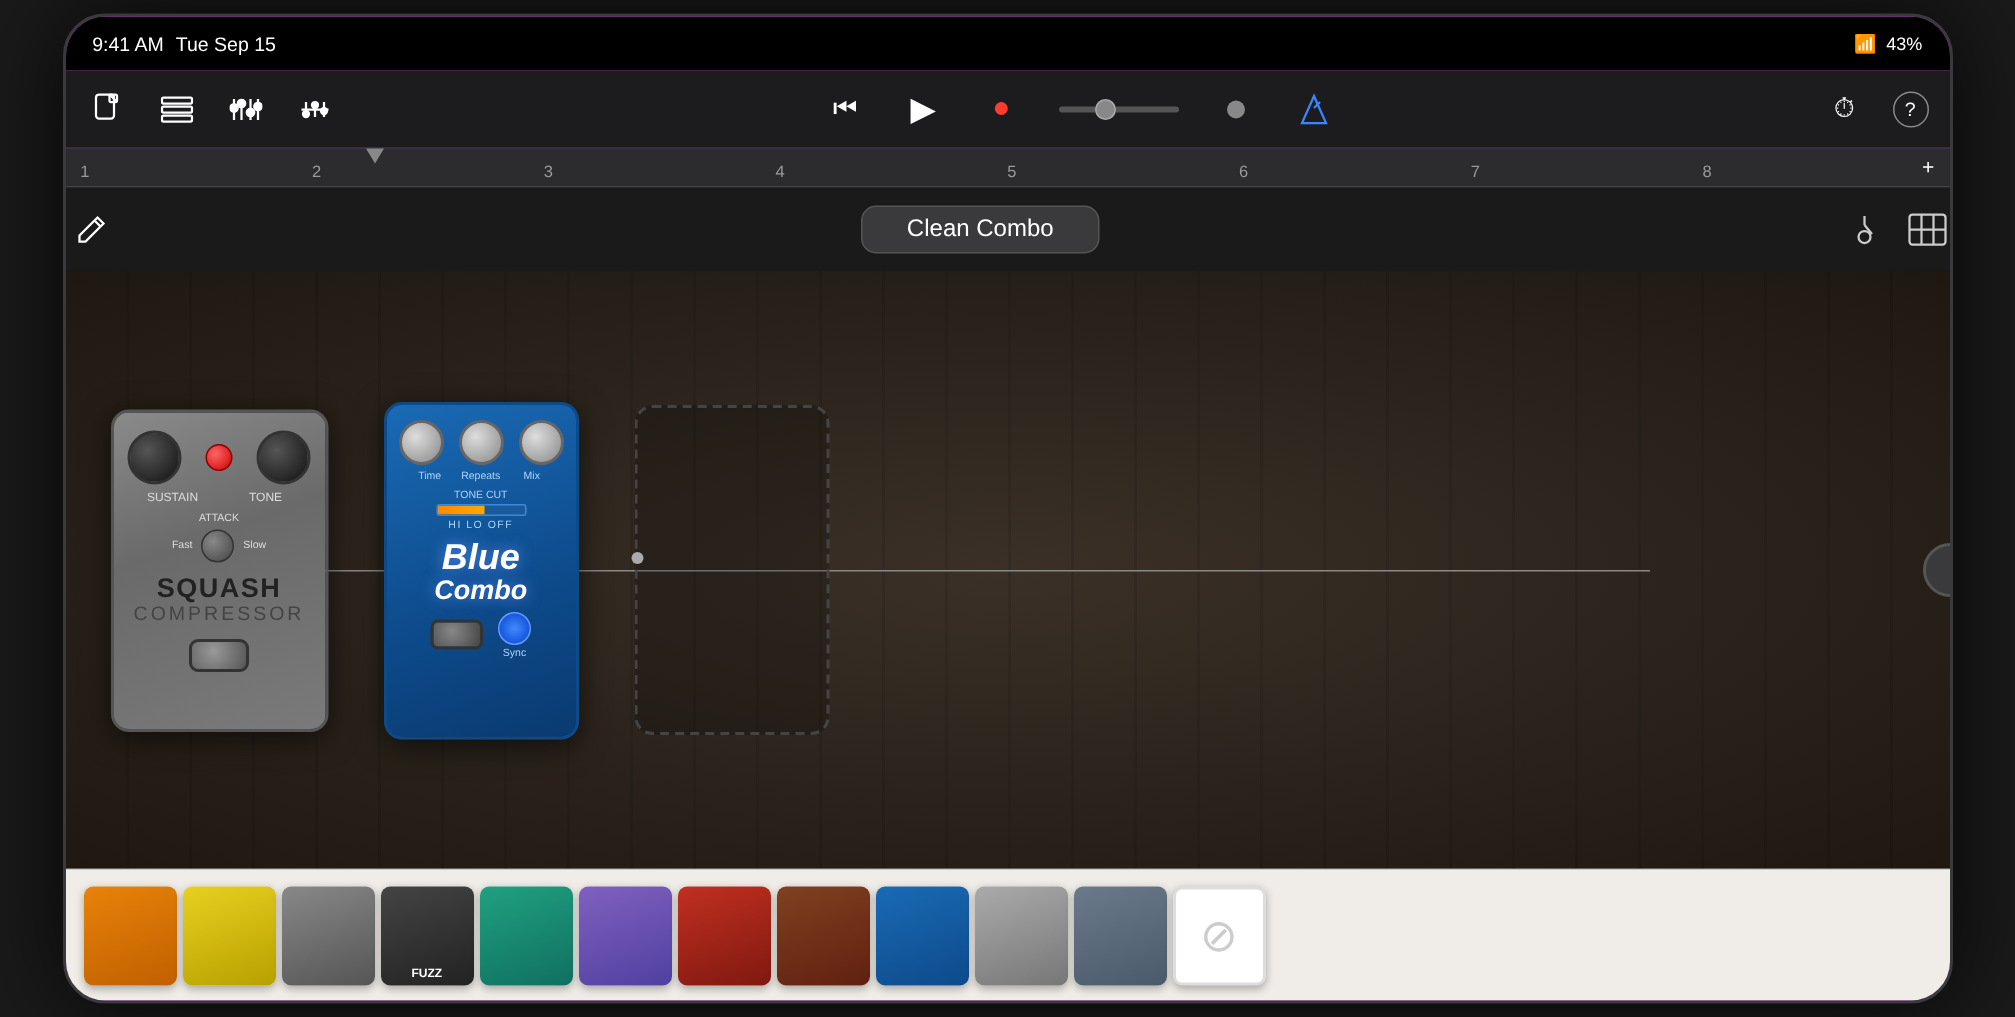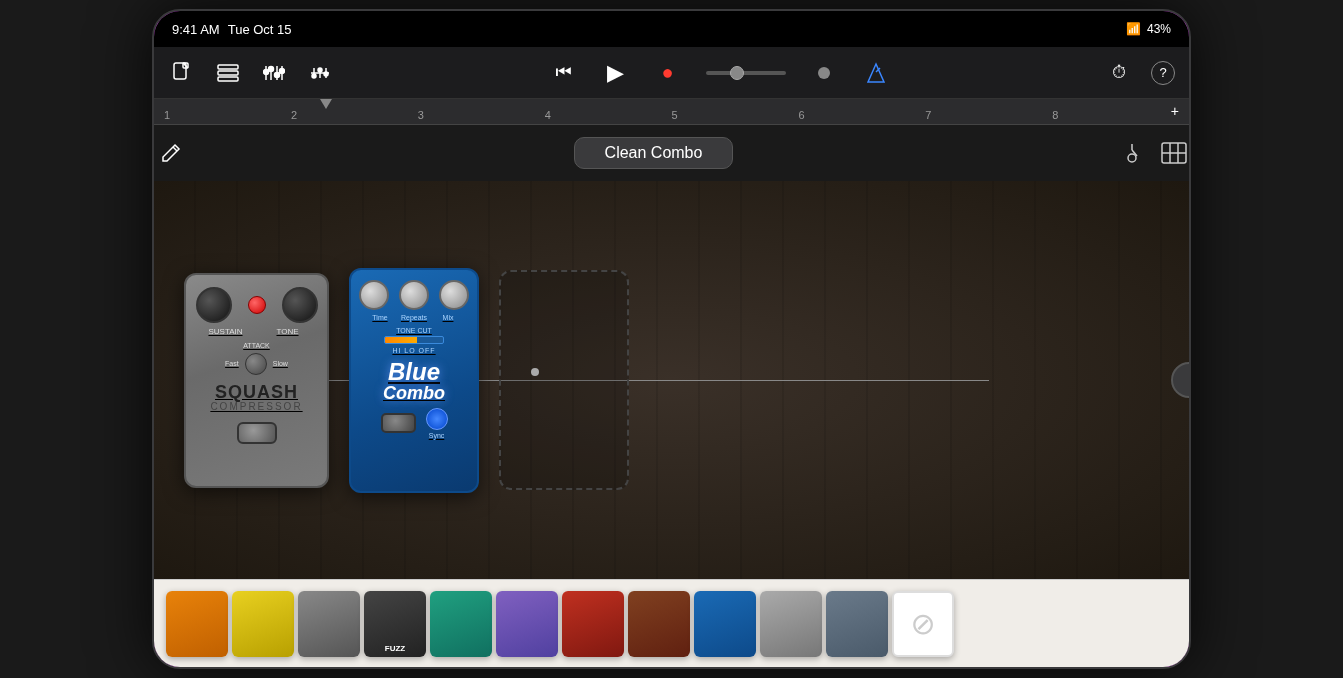--- a/index.html
+++ b/index.html
@@ -9,21 +9,21 @@
       background: #1a1a1a;
       font-family: -apple-system, 'Helvetica Neue', Arial, sans-serif;
       overflow: hidden;
       display: flex;
       align-items: center;
       justify-content: center;
     }
 
     
     .ipad-frame {
-      width: 1039px;
+      width: 1260px;
       height: 660px;
       background: #d946ef;
       border-radius: 28px;
       border: 2px solid #3a3a3c;
       position: relative;
       overflow: hidden;
       box-shadow: 0 0 60px rgba(0,0,0,0.8);
     }
 
     
@@ -172,22 +172,21 @@
     .pedalboard-area {
       flex: 1;
       background: #2a2520;
       background: radial-gradient(ellipse at center, #3a3028 0%, #1e1810 100%);
       margin: 0 0;
       position: relative;
       display: flex;
       align-items: center;
       justify-content: flex-start;
       padding: 20px 30px;
-      gap: 20px;
-      text-decoration: underline;
+      gap: 37px;
     }
 
     
     .home-button {
       position: absolute;
       right: -18px;
       top: 50%;
       transform: translateY(-50%);
       width: 36px;
       height: 36px;
@@ -292,21 +291,21 @@
     .pedal-name-squash {
       font-size: 18px;
       font-weight: 900;
       color: #222;
       text-transform: uppercase;
       letter-spacing: 1px;
       line-height: 1;
       text-align: center;
     }
     .pedal-sub-squash {
-      font-size: 10px;
+      font-size: 13px;
       color: #444;
       text-transform: uppercase;
       letter-spacing: 2px;
       text-align: center;
       margin-bottom: 10px;
     }
     .pedal-footswitch {
       width: 40px;
       height: 22px;
       background: radial-gradient(circle at 40% 35%, #999, #555);
@@ -521,21 +520,21 @@
     }
   </style>
 </head>
 <body>
 
 <div class="ipad-frame">
 
   <div class="status-bar">
     <div class="status-left">
       <span>9:41 AM</span>
-      <span>Tue Oct 15</span>
+      <span>Tue Sep 15</span>
     </div>
     <div class="status-right">
       <span>📶</span>
       <span>43%</span>
     </div>
   </div>
 
   <div class="toolbar">
     <div class="toolbar-left">
       <div class="tb-btn">

